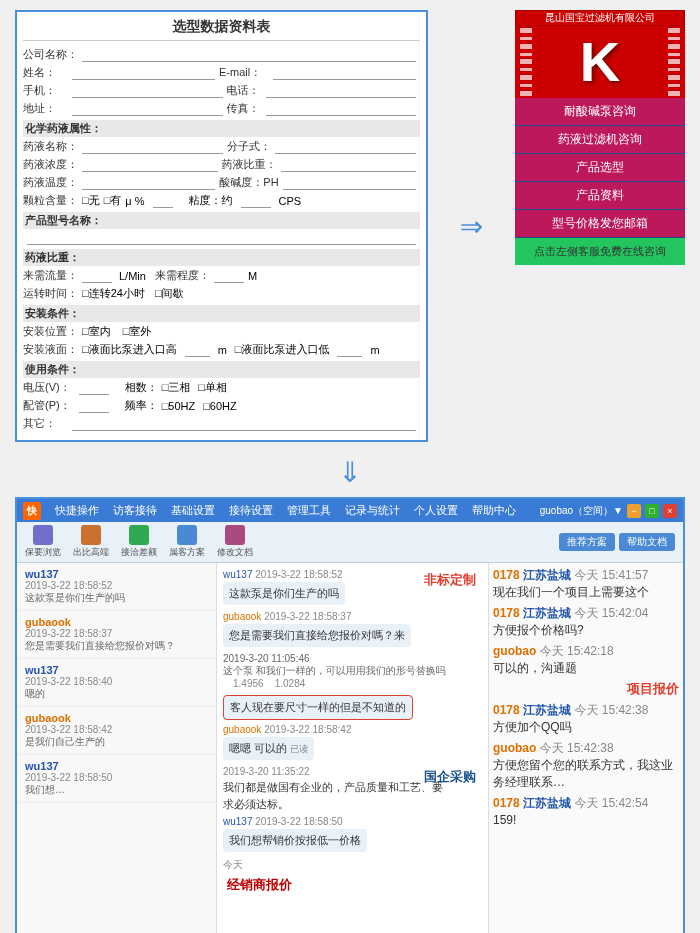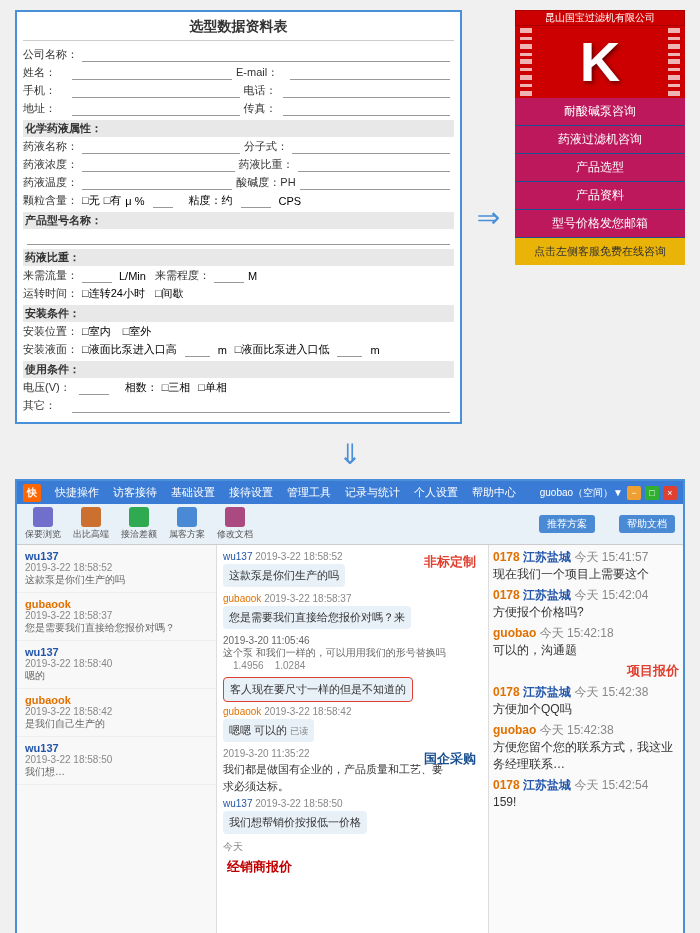--- a/index.html
+++ b/index.html
@@ -9,21 +9,21 @@
       background: #f0f0f0;
       font-family: 'SimSun', '宋体', sans-serif;
       font-size: 12px;
       overflow-x: hidden;
     }
 
     
     .top-section {
       display: flex;
       padding: 10px 15px;
-      gap: 9px;
+      gap: 26px;
       background: #f0f0f0;
     }
 
     
     .form-panel {
       border: 2px solid #4a90d9;
       background: white;
       flex: 1;
       padding: 6px;
     }
@@ -142,21 +142,21 @@
       font-size: 12px;
       border-bottom: 1px solid #1a5090;
       cursor: pointer;
     }
 
     .company-footer {
       color: #333;
       font-size: 11px;
       text-align: center;
       padding: 6px 2px;
-      background: #eab308;
+      background: #22c55e;
     }
 
     
     .arrow-right {
       display: flex;
       align-items: center;
       justify-content: center;
       width: 35px;
       color: #4a90d9;
       font-size: 28px;
@@ -253,21 +253,21 @@
     .chat-sub-icon-img {
       width: 20px;
       height: 20px;
       background: #aaa;
       border-radius: 3px;
     }
 
     .chat-right-btns {
       margin-left: auto;
       display: flex;
-      gap: 24px;
+      gap: 4px;
     }
 
     .chat-right-btn {
       background: #4a8ad4;
       color: white;
       font-size: 10px;
       padding: 2px 8px;
       border-radius: 3px;
       cursor: pointer;
     }
@@ -519,20 +519,27 @@
     <div class="form-section-title">使用条件：</div>
 
     <div class="form-row checkbox-row">
       <span class="form-label">电压(V)：</span>
       <div class="form-line" style="max-width:30px;"></div>
       <span style="margin-left:8px;">相数：</span>
       <span style="margin-right:4px;">□三相</span>
       <span>□单相</span>
     </div>
 
+    <div class="form-row checkbox-row">
+      <span class="form-label">配管(P)：</span>
+      <div class="form-line" style="max-width:30px;"></div>
+      <span style="margin-left:8px;">频率：</span>
+      <span style="margin-right:4px;">□50HZ</span>
+      <span>□60HZ</span>
+    </div>
 
     <div class="form-row">
       <span class="form-label">其它：</span>
       <div class="form-line"></div>
     </div>
   </div>
 
   <div class="arrow-right">⇒</div>
 
   <div class="company-panel">

